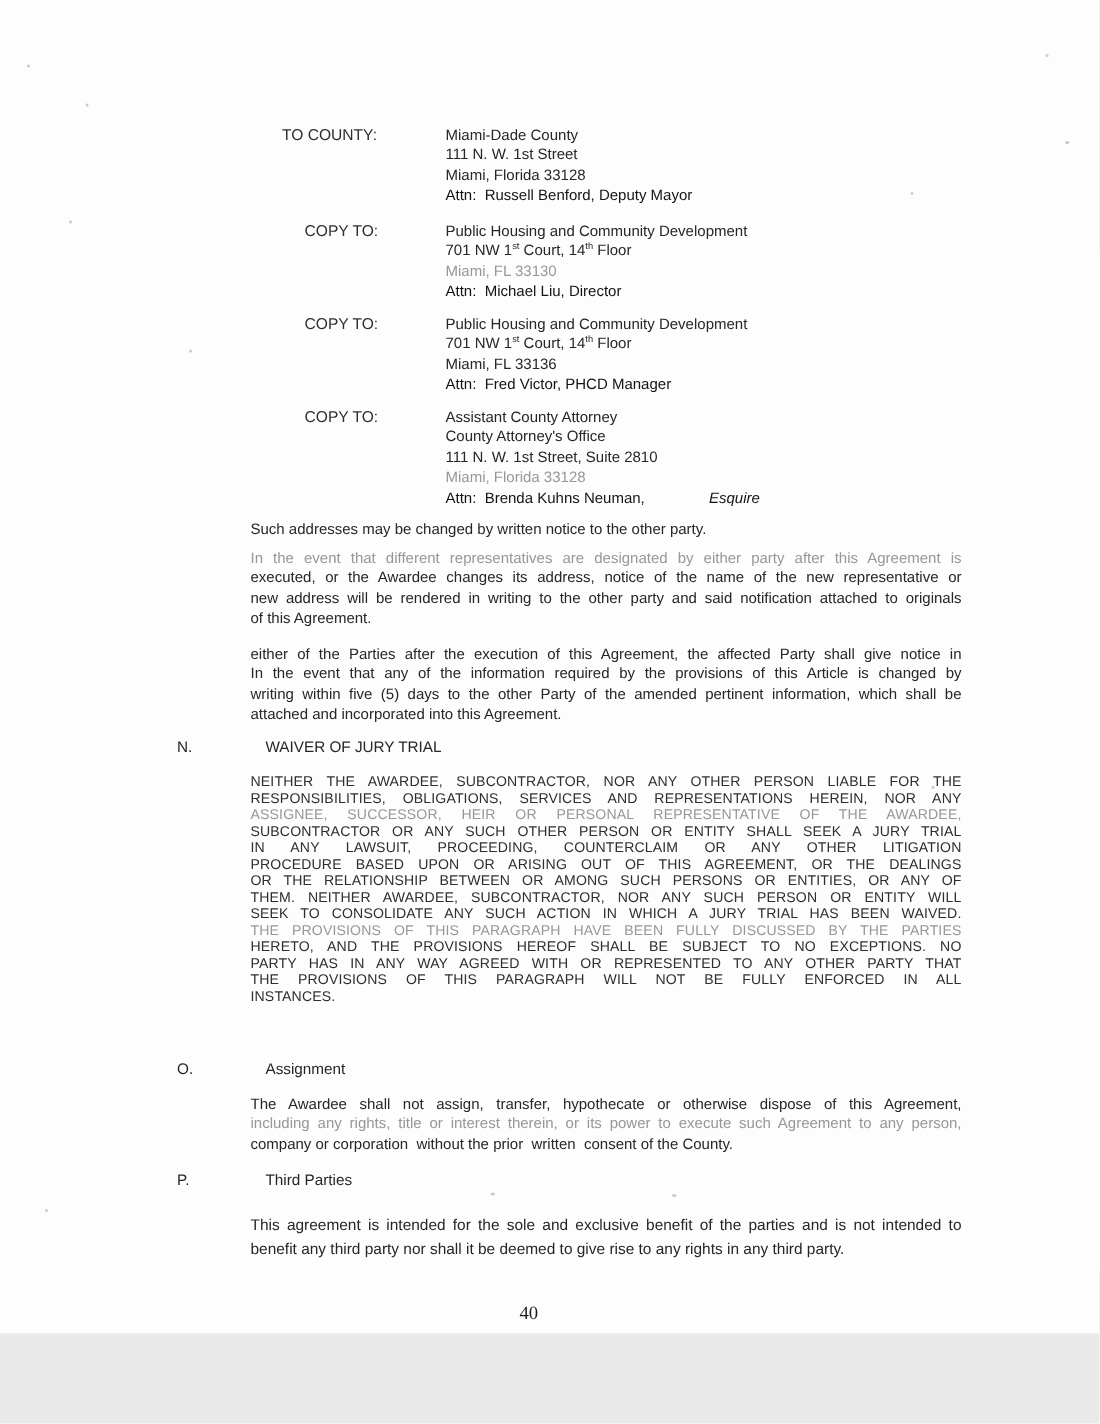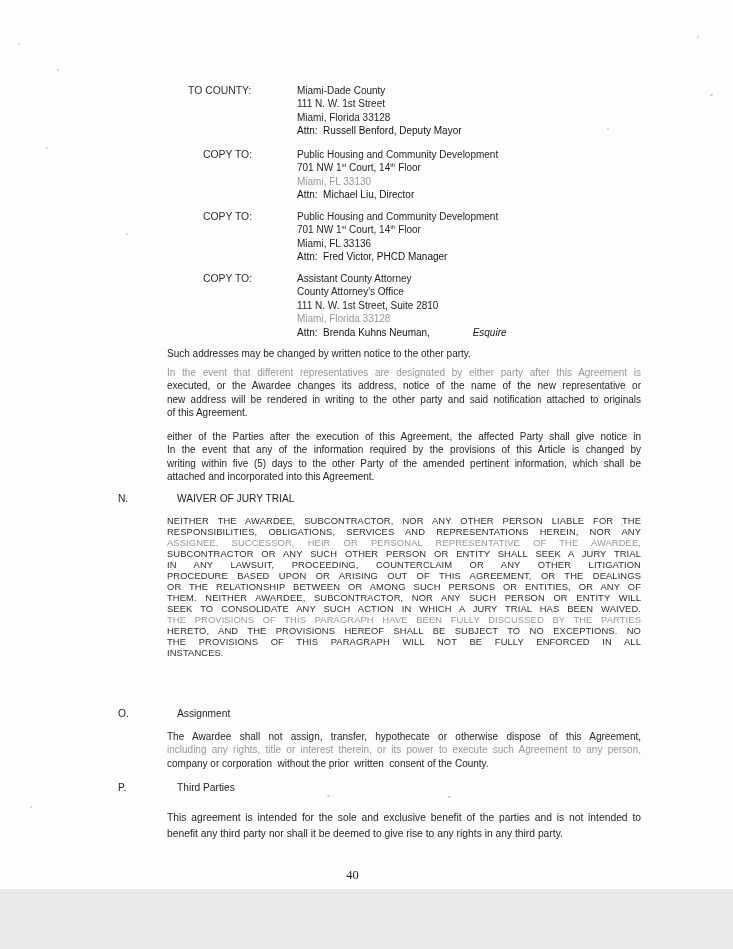--- a/index.html
+++ b/index.html
@@ -108,20 +108,21 @@
       <div class="ln j">RESPONSIBILITIES, OBLIGATIONS, SERVICES AND REPRESENTATIONS HEREIN, NOR ANY</div>
       <div class="ln faded j">ASSIGNEE, SUCCESSOR, HEIR OR PERSONAL REPRESENTATIVE OF THE AWARDEE,</div>
       <div class="ln j">SUBCONTRACTOR OR ANY SUCH OTHER PERSON OR ENTITY SHALL SEEK A JURY TRIAL</div>
       <div class="ln j">IN ANY LAWSUIT, PROCEEDING, COUNTERCLAIM OR ANY OTHER LITIGATION</div>
       <div class="ln j">PROCEDURE BASED UPON OR ARISING OUT OF THIS AGREEMENT, OR THE DEALINGS</div>
       <div class="ln j">OR THE RELATIONSHIP BETWEEN OR AMONG SUCH PERSONS OR ENTITIES, OR ANY OF</div>
       <div class="ln j">THEM. NEITHER AWARDEE, SUBCONTRACTOR, NOR ANY SUCH PERSON OR ENTITY WILL</div>
       <div class="ln j">SEEK TO CONSOLIDATE ANY SUCH ACTION IN WHICH A JURY TRIAL HAS BEEN WAIVED.</div>
       <div class="ln faded j">THE PROVISIONS OF THIS PARAGRAPH HAVE BEEN FULLY DISCUSSED BY THE PARTIES</div>
       <div class="ln j">HERETO, AND THE PROVISIONS HEREOF SHALL BE SUBJECT TO NO EXCEPTIONS. NO</div>
+      <div class="ln j">PARTY HAS IN ANY WAY AGREED WITH OR REPRESENTED TO ANY OTHER PARTY THAT</div>
       <div class="ln j">THE PROVISIONS OF THIS PARAGRAPH WILL NOT BE FULLY ENFORCED IN ALL</div>
       <div class="ln">INSTANCES.</div>
     </div>
 
   <div class="heading" style="top:707px">
     <span class="letter">O.</span>
     <span class="title">Assignment</span>
   </div>
 
   <div class="para justify" style="top:730px">

